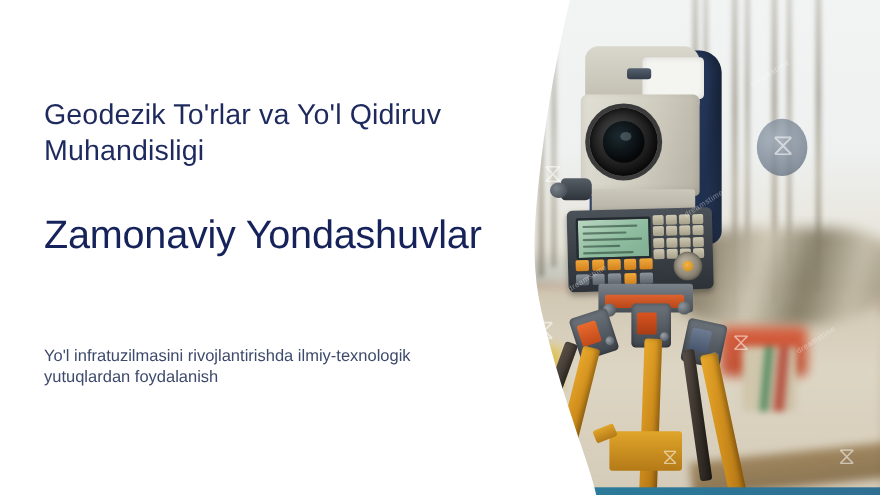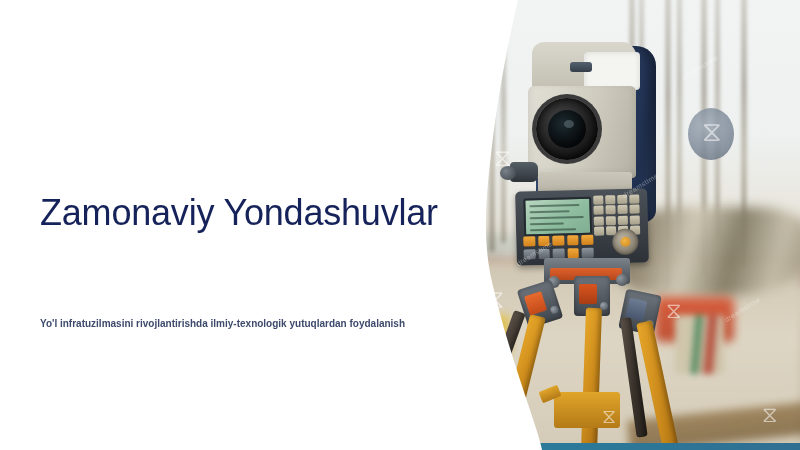--- a/index.html
+++ b/index.html
@@ -163,21 +163,21 @@
     font-size:26px;line-height:32px;font-weight:400;color:#1e2a5e;
     letter-spacing:.1px;
   }
   #title{
     position:absolute;top:190px;left:0;width:400px;
     font-size:36px;line-height:46px;font-weight:400;color:#16235a;
     letter-spacing:-.2px;
   }
   #subtitle{
     position:absolute;top:314px;left:0;width:390px;
-    font-size:10px;line-height:19px;font-weight:700;color:#3d4a6b;
+    font-size:15px;line-height:19px;font-weight:400;color:#3d4a6b;
   }
 </style>
 </head>
 <body>
 
 <div id="slide">
 
   <div id="photo-panel">
     <div id="photo">
 
@@ -312,17 +312,18 @@
   <svg id="curve-mask" viewBox="0 0 560 450" preserveAspectRatio="none">
     <path d="M0,0 L518,0
              C506,52 498,96 492,146
              C486,196 482,238 492,282
              C502,326 516,368 530,410
              C536,428 540,440 542,450
              L0,450 Z" fill="#ffffff"></path>
   </svg>
 
   <div id="text-block">
+    <div id="eyebrow">Geodezik To'rlar va Yo'l Qidiruv Muhandisligi</div>
     <div id="title">Zamonaviy Yondashuvlar</div>
     <div id="subtitle">Yo'l infratuzilmasini rivojlantirishda ilmiy-texnologik yutuqlardan foydalanish</div>
   </div>
 
 </div>
 
 </body></html>

